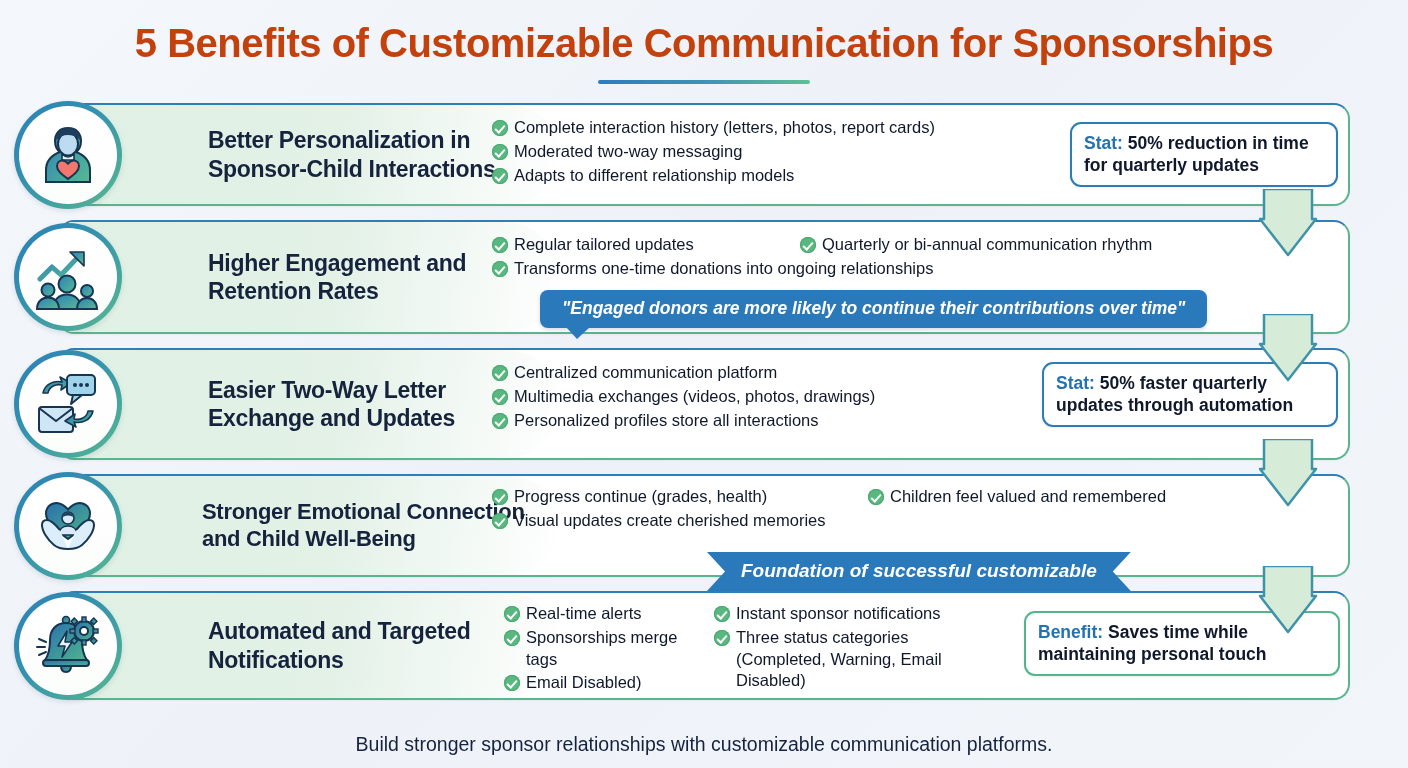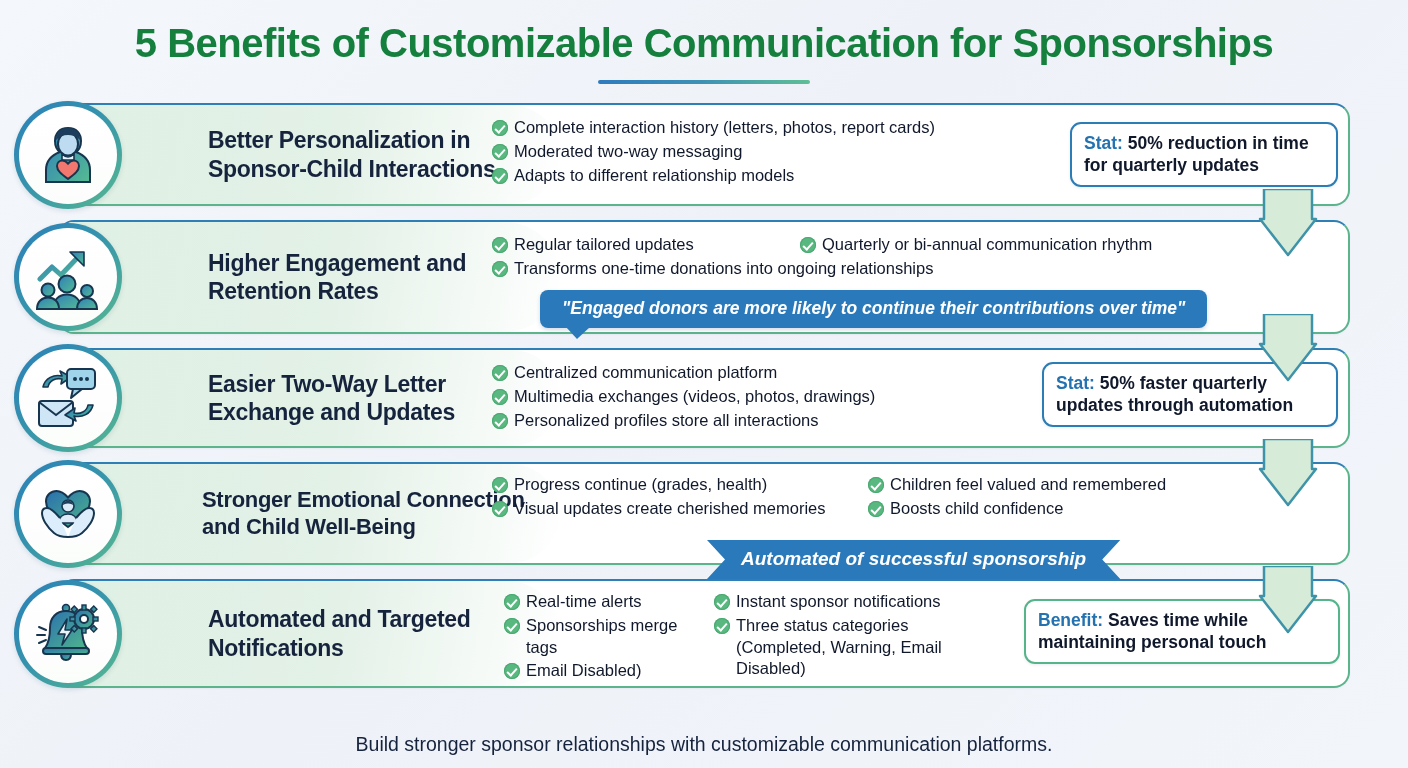--- a/index.html
+++ b/index.html
@@ -11,21 +11,21 @@
     position: relative;
     color: #16233d;
   }
 
   
   #title-block { padding-top: 22px; text-align: center; }
   #page-title {
     font-size: 40px;
     font-weight: bold;
     letter-spacing: -0.5px;
-    color: #15803d;
+    color: #c2410c;
     line-height: 1.05;
   }
   #title-accent {
     width: 212px; height: 4px; border-radius: 3px; margin: 16px auto 0;
     background: linear-gradient(90deg, #2e7bbf 0%, #3e93b4 50%, #5fbf95 100%);
   }
 
   
   #rows { position: absolute; left: 58px; top: 103px; width: 1292px; }
   .row {
@@ -36,21 +36,21 @@
     border: 2px solid #5cb48c;
     border-top-color: #2e7fb5;
     border-left-color: #2e7fb5;
     margin-bottom: 14px;
     display: flex;
     align-items: stretch;
     box-shadow: 0 1px 2px rgba(30,60,90,0.05);
   }
   .row.h1 { height: 103px; }
   .row.h2 { height: 114px; }
-  .row.h3 { height: 100px; }
+  .row.h3 { height: 112px; }
   .row.h4 { height: 103px; }
   .row.h5 { height: 109px; }
 
   
   .row-left {
     position: relative;
     width: 500px;
     flex: 0 0 500px;
     border-radius: 14px 60px 60px 14px;
     background: linear-gradient(100deg, #dff0e4 0%, #e3f1e7 55%, rgba(238,246,240,0) 100%);
@@ -380,27 +380,23 @@
           <div class="bullet">
               <span class="check"></span>
               <span>Visual updates create cherished memories</span>
             </div>
         </div>
         <div>
           <div class="bullet">
               <span class="check"></span>
               <span>Children feel valued and remembered</span>
             </div>
-          <div class="bullet">
-              <span class="check"></span>
-              <span>Boosts child confidence</span>
-            </div>
         </div>
       </div>
-      <div class="ribbon" id="ribbon-4">Automated of successful sponsorship</div>
+      <div class="ribbon" id="ribbon-4">Foundation of successful customizable</div>
     </div>
   </div>
 
   <div class="row h5">
     <div class="row-left">
       <div class="medallion">
         <svg width="74" height="74" viewBox="0 0 74 74">
           <defs>
             <linearGradient id="g5" x1="0" y1="0" x2="1" y2="1">
               <stop offset="0%" stop-color="#2a6fb0"></stop>

